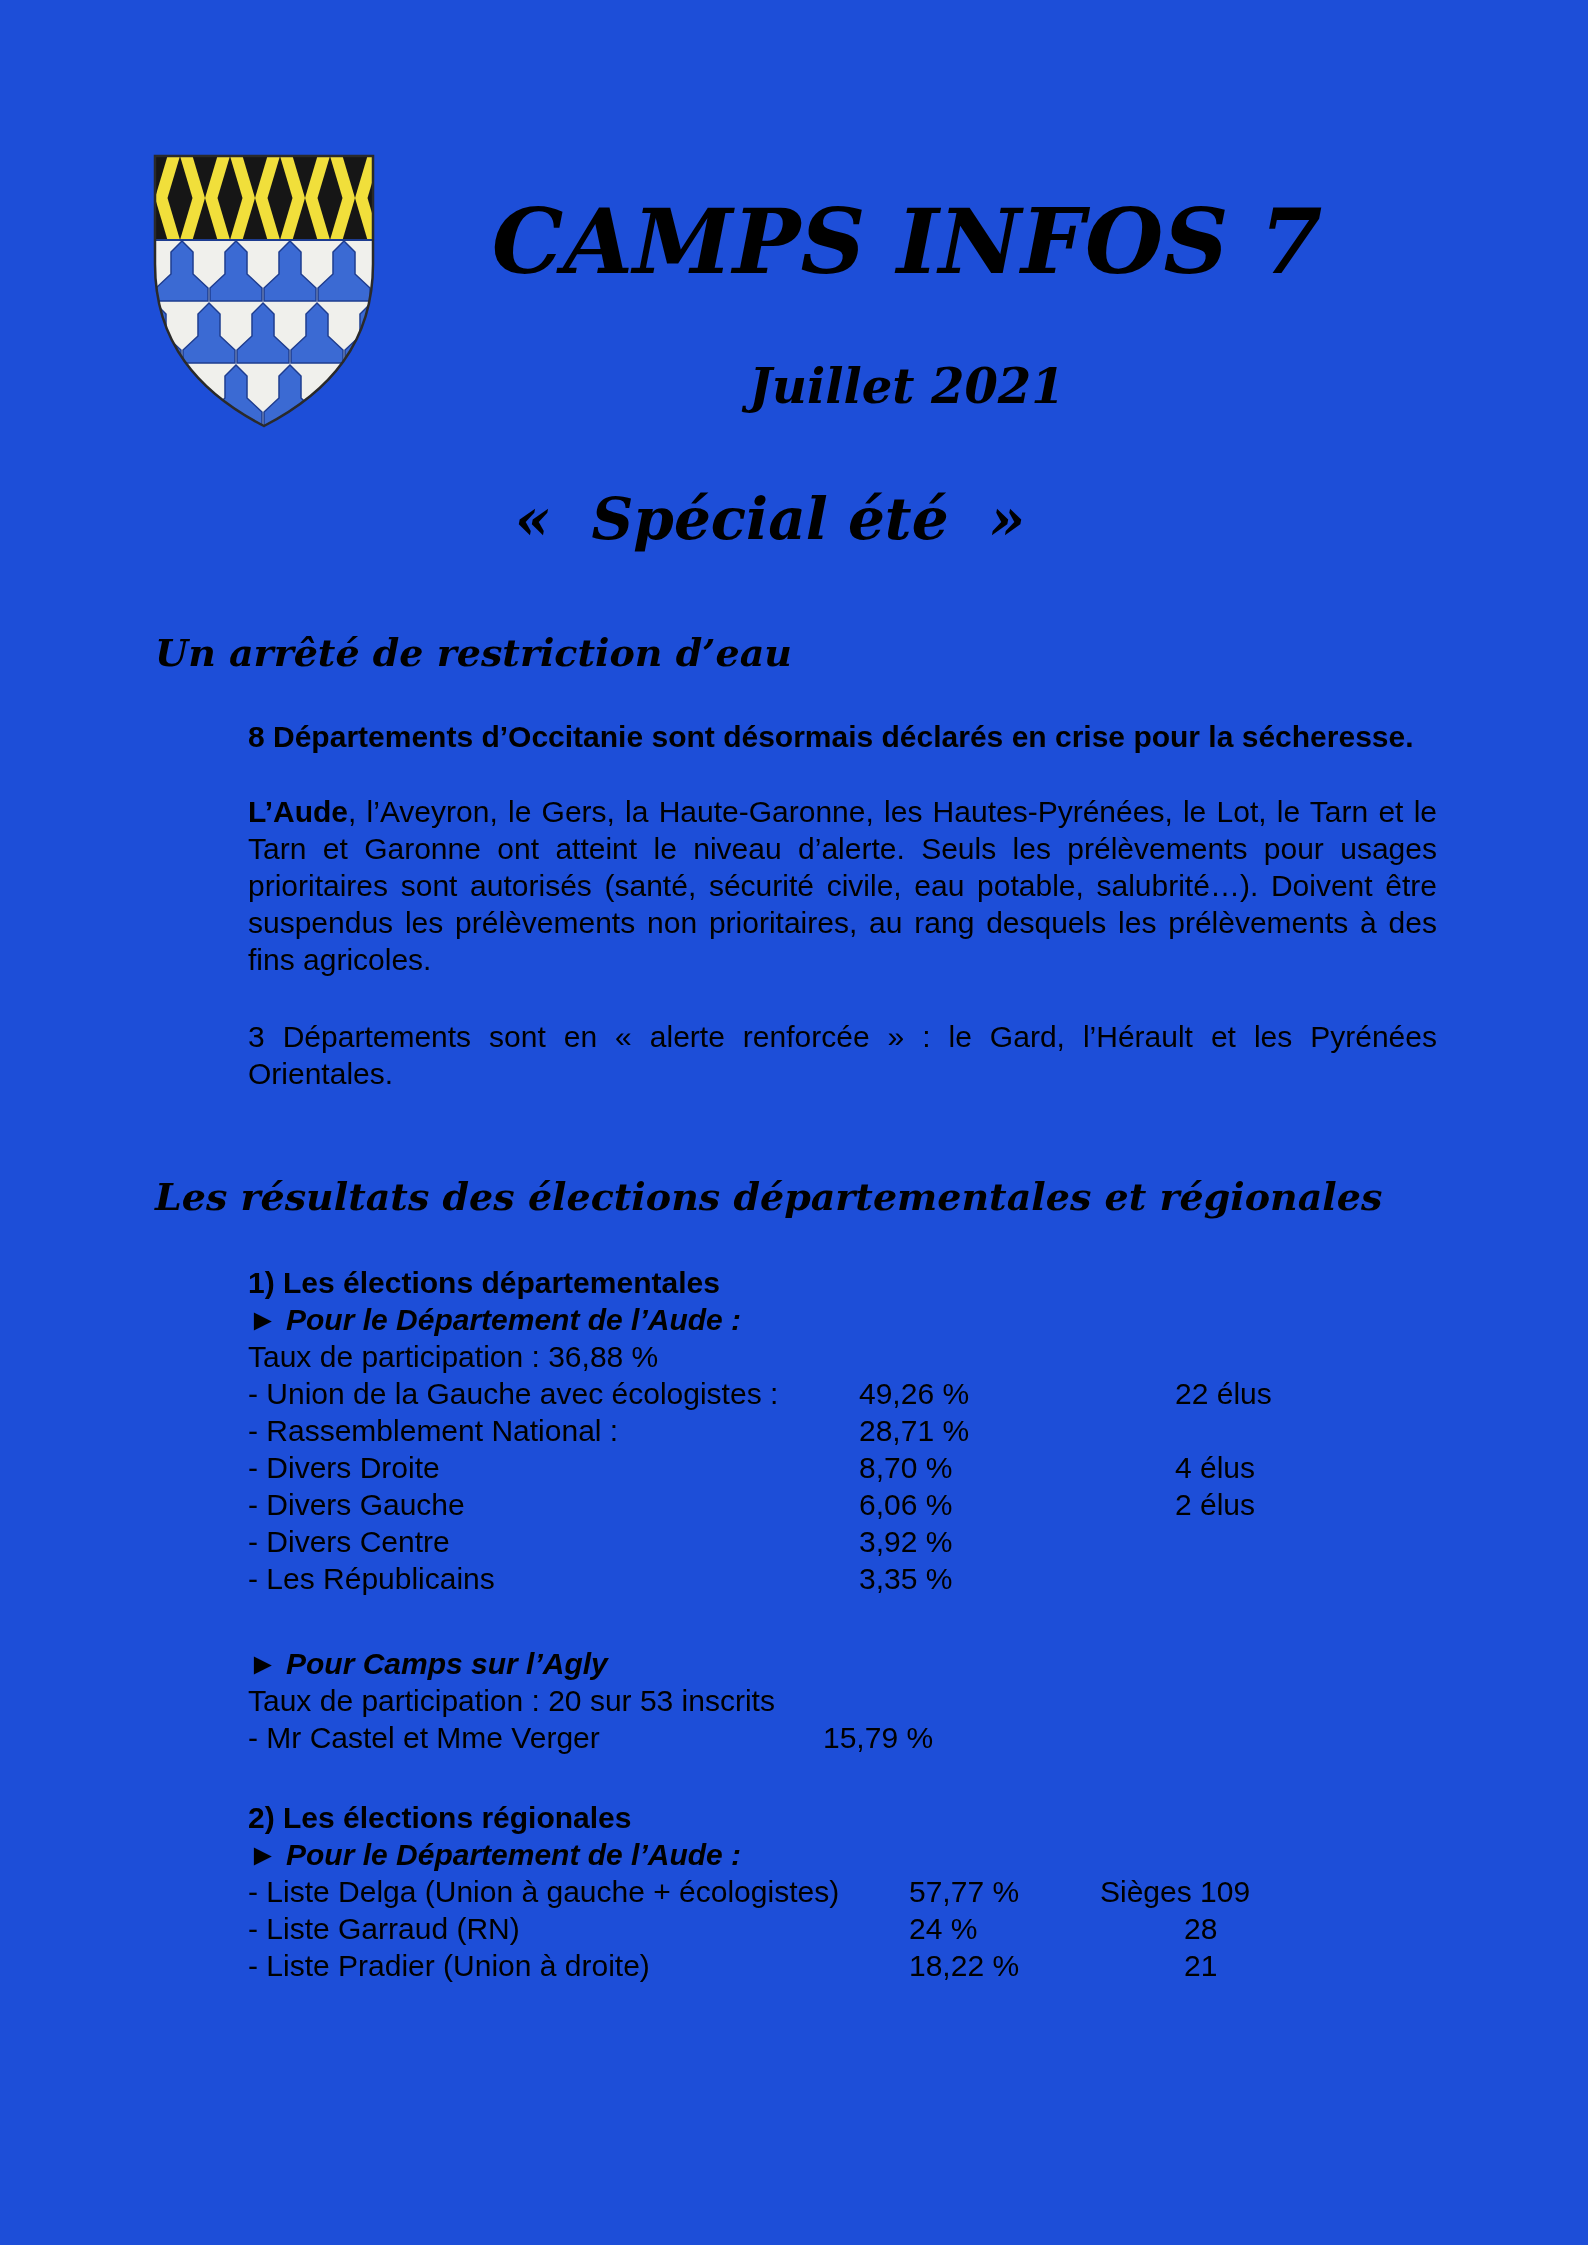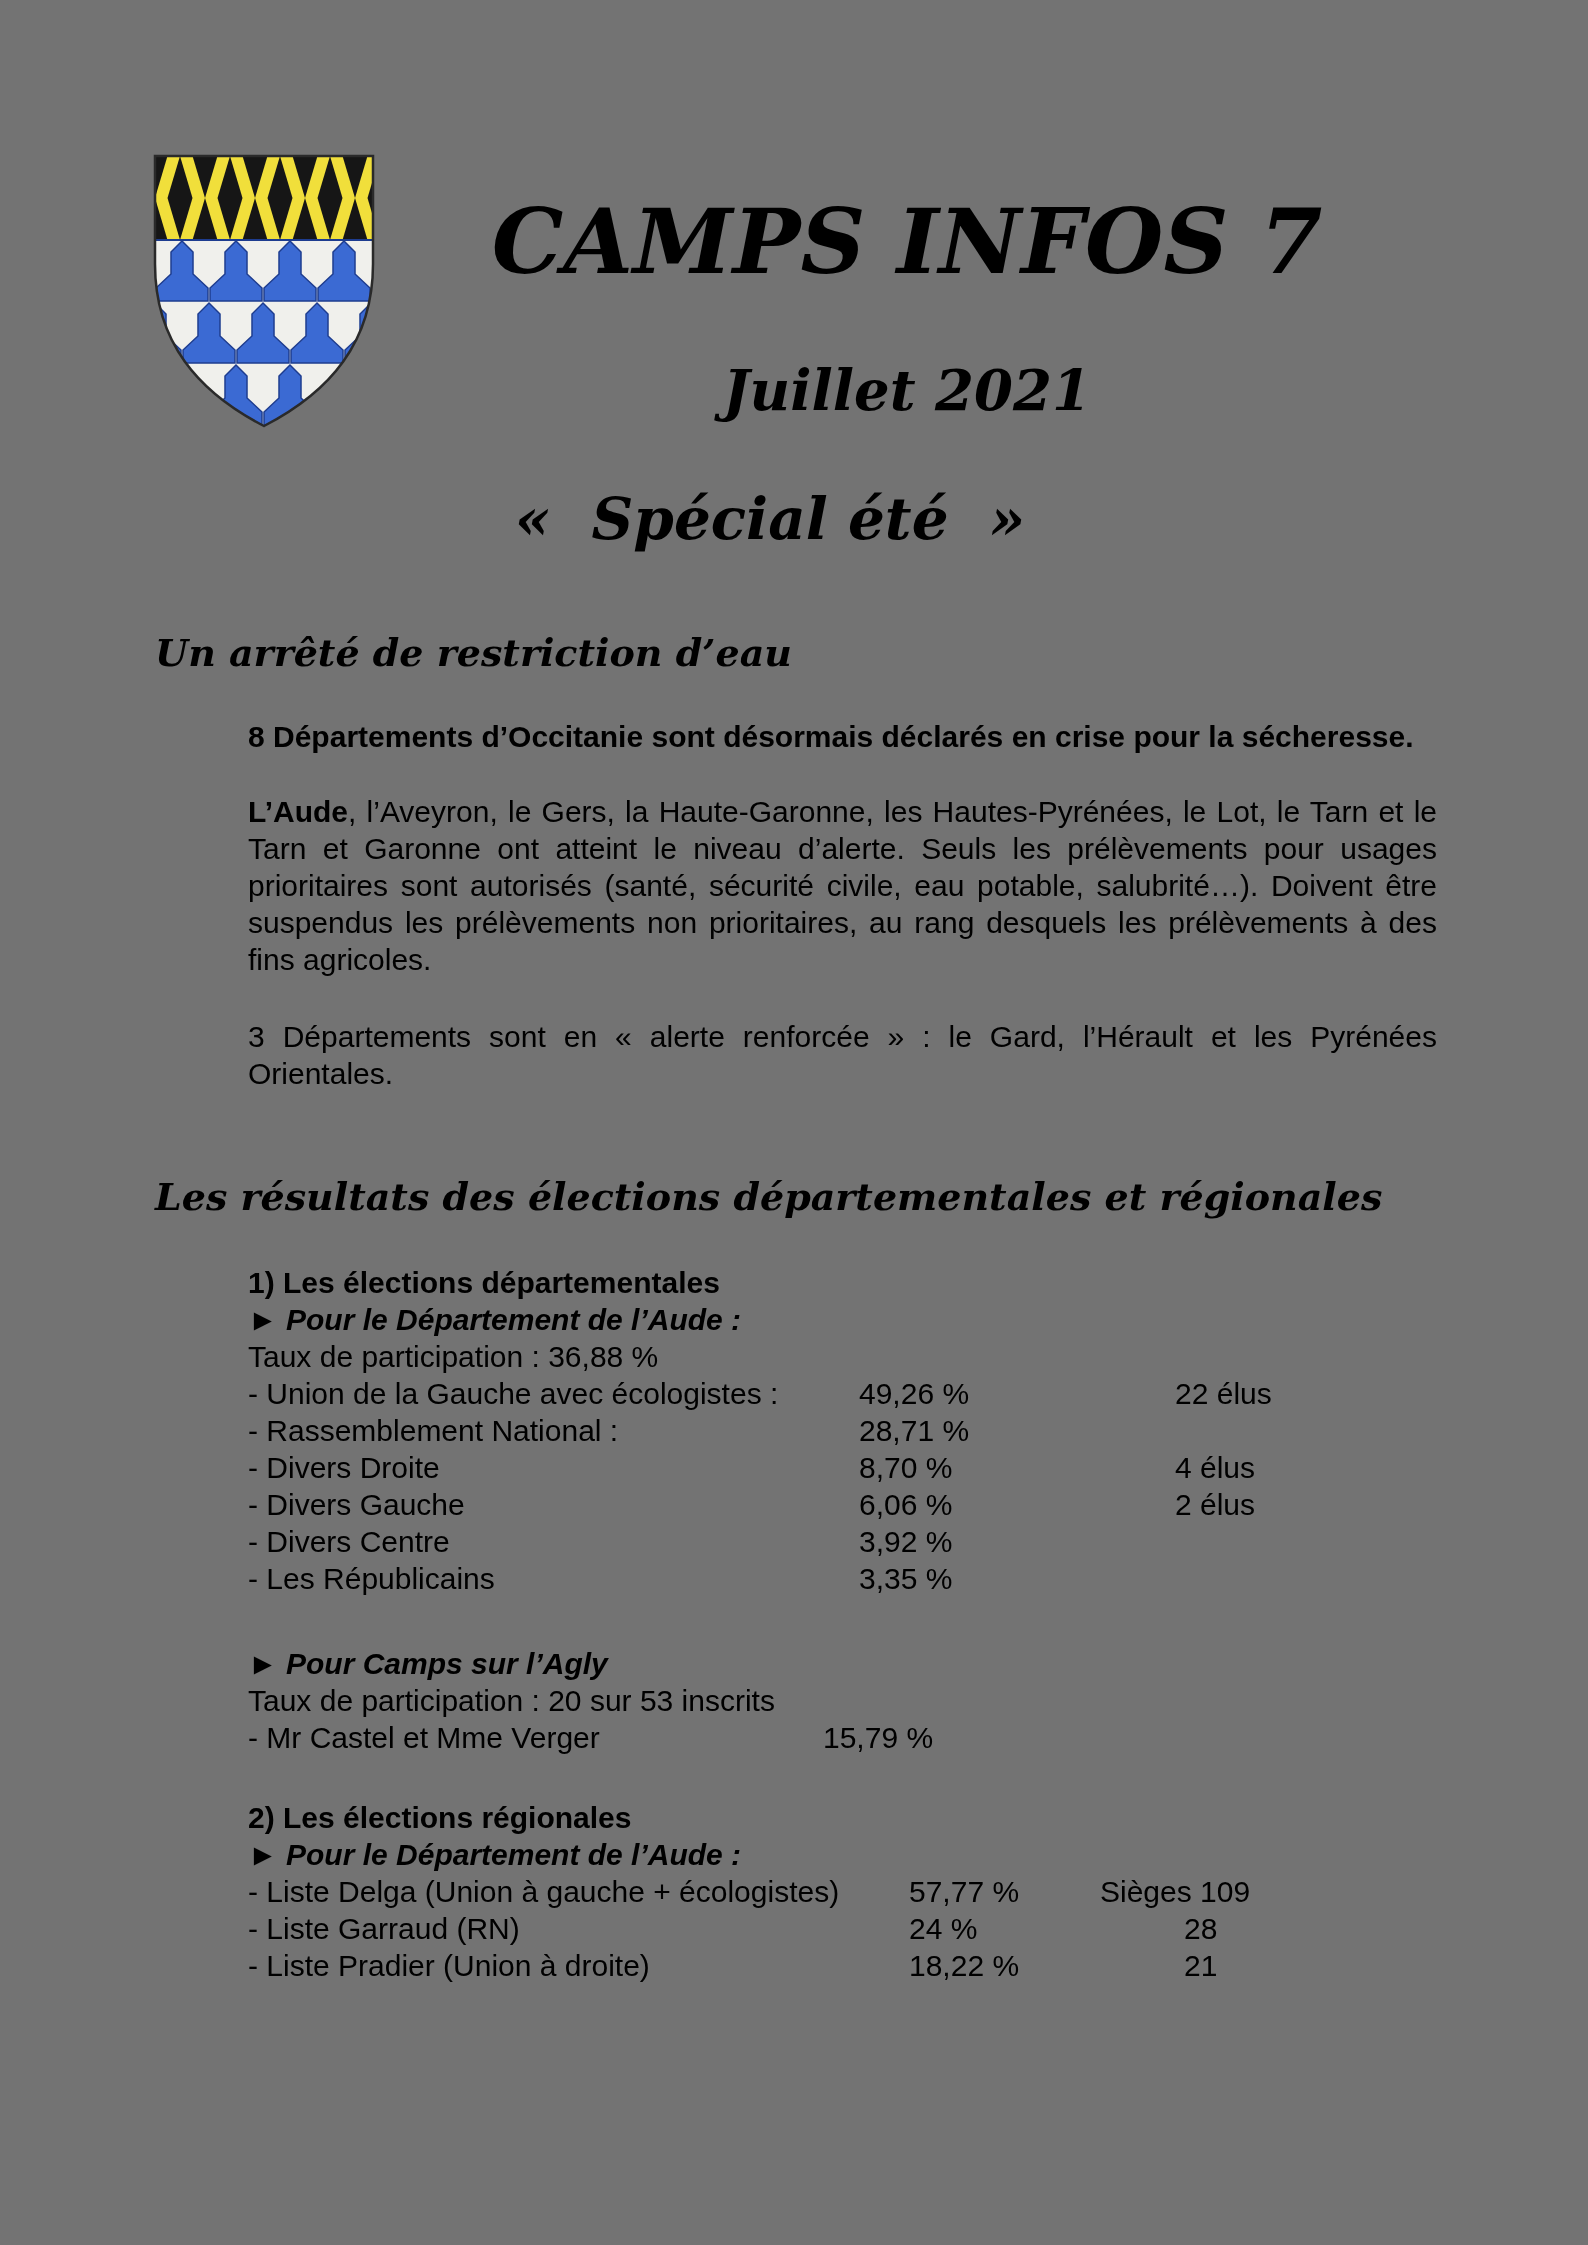--- a/index.html
+++ b/index.html
@@ -1,31 +1,31 @@
 <!DOCTYPE html>
 <html><head>
 <meta charset="utf-8">
 <style>
   html,body{margin:0;padding:0;background:#888;}
   .page{
     position:relative;
     width:1588px;height:2245px;
     margin:0 auto;
-    background:#737373;
+    background:#1d4ed8;
     color:#000;
     font-family:"Liberation Sans","DejaVu Sans",sans-serif;
     font-size:30px;
     overflow:hidden;
   }
   
   .shield{position:absolute;left:150px;top:152px;width:228px;height:278px;}
   .shield svg{display:block;width:100%;height:100%;}
   .script{font-family:"DejaVu Serif","Liberation Serif",serif;font-style:italic;font-weight:bold;}
   .title-line{position:absolute;left:377px;width:1060px;top:192px;font-size:90px;line-height:1.1;text-align:center;white-space:nowrap;}
-  .date-line{position:absolute;left:377px;width:1060px;top:360px;font-size:56px;line-height:1.1;text-align:center;white-space:nowrap;}
+  .date-line{position:absolute;left:377px;width:1060px;top:360px;font-size:48px;line-height:1.1;text-align:center;white-space:nowrap;}
   .tagline-line{position:absolute;left:150px;width:1240px;top:488px;font-size:58px;line-height:1.1;text-align:center;white-space:nowrap;}
   
   .main{padding-top:630px;}
   .section-heading{font-size:38px;line-height:46px;margin:0 0 0 155px;}
   .section-heading.second{margin-top:82px;}
   .body-para{margin:16px 151px 0 248px;text-align:justify;line-height:37px;}
   .p1{margin-top:42px;font-weight:bold;}
   .p2{margin-top:38px;}
   .p3{margin-top:40px;}
   .block{margin-left:248px;margin-right:151px;line-height:37px;}

